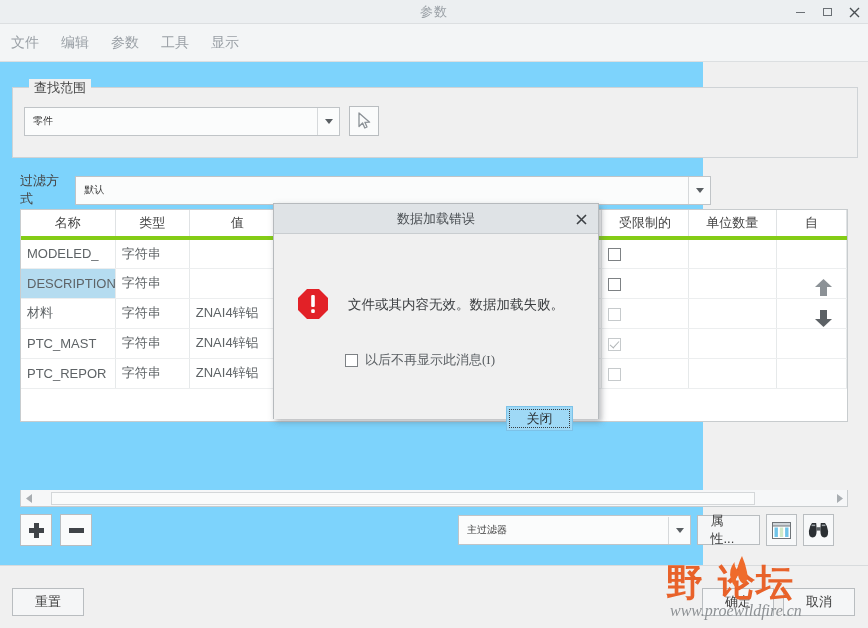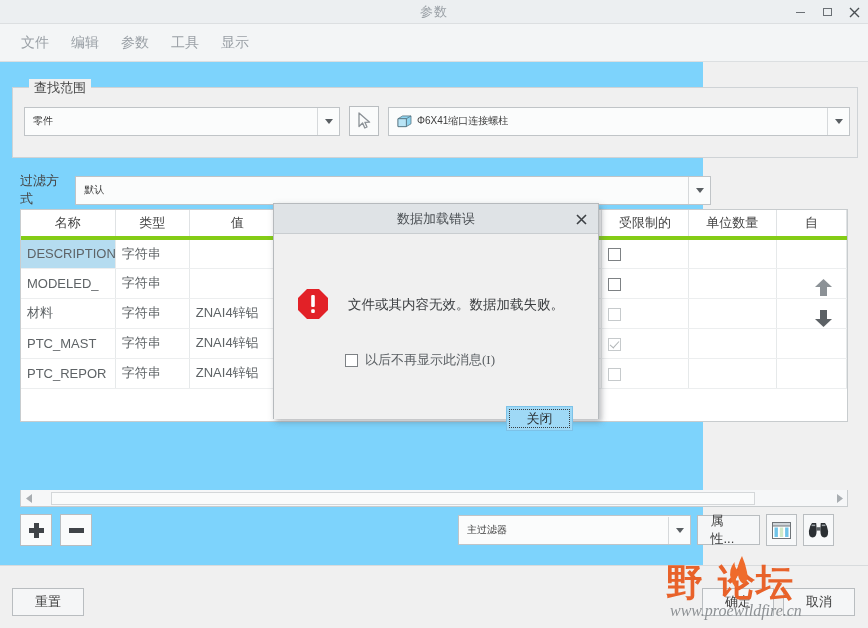--- a/index.html
+++ b/index.html
@@ -38,21 +38,21 @@
     cursor: default;
   }
   .winbtn .min-glyph { display:block; width:9px; height:1px; background:#6b7075; }
   .winbtn .max-glyph { display:block; width:9px; height:8px; border:1px solid #6b7075; }
 
   
   .menubar {
     position: absolute; left: 0; top: 24px; width: 868px; height: 38px;
     background: #f3f5f6;
     border-bottom: 1px solid #dcdfe1;
-    display: flex; align-items: center; padding-left: 10px;
+    display: flex; align-items: center; 
   }
   .menuitem {
     padding: 4px 11px; font-size: 14px; color: #9aa0a6; cursor: default;
   }
 
   
   .content {
     position: absolute; left: 0; top: 62px; width: 703px; height: 503px;
     background: #7dd3fc;
     padding-left: 24px;
@@ -324,33 +324,20 @@
             <span class="caret-down"></span>
           </div>
         </div>
 
         <div class="pickbtn">
           <svg width="15" height="18" viewBox="0 0 15 18">
             <path d="M2 1 L2 14.5 L5.6 11 L7.8 16 L10 15 L7.9 10.3 L12.6 10.2 Z" fill="none" stroke="#8b9196" stroke-width="1.3" stroke-linejoin="round"></path>
           </svg>
         </div>
 
-        <div class="combo combo-part">
-          <div class="combo-text">
-            <svg class="cube-icon" viewBox="0 0 16 14">
-              <path d="M1 4 L6 1 L15 1 L15 9.5 L10 12.5 L1 12.5 Z" fill="#8fd4ef" stroke="#4e6c7a" stroke-width="0.8"></path>
-              <path d="M1 4 L10 4 L15 1 M10 4 L10 12.5" fill="none" stroke="#4e6c7a" stroke-width="0.8"></path>
-              <path d="M1 4 L10 4 L10 12.5 L1 12.5 Z" fill="#b9e4f5" stroke="#4e6c7a" stroke-width="0.8"></path>
-            </svg>
-            <span>Φ6X41缩口连接螺柱</span>
-          </div>
-          <div class="combo-arrow">
-            <span class="caret-down"></span>
-          </div>
-        </div>
       </div>
     </div>
 
     <div class="filter-row">
       <span class="filter-label">过滤方式</span>
       <div class="combo combo-filter">
         <div class="combo-text">默认</div>
         <div class="combo-arrow">
           <span class="caret-down"></span>
         </div>
@@ -380,33 +367,33 @@
             <th></th>
             <th></th>
             <th></th>
             <th>受限制的</th>
             <th>单位数量</th>
             <th>自</th>
           </tr>
         </thead>
         <tbody>
           <tr>
-            <td class="sel">DESCRIPTION</td>
+            <td>MODELED_</td>
             <td>字符串</td>
             <td></td>
             <td></td>
             <td></td>
             <td></td>
             <td></td>
             <td class="c-center"><span class="cbx"></span></td>
             <td></td>
             <td></td>
           </tr>
           <tr>
-            <td>MODELED_</td>
+            <td class="sel">DESCRIPTION</td>
             <td>字符串</td>
             <td></td>
             <td></td>
             <td></td>
             <td></td>
             <td></td>
             <td class="c-center"><span class="cbx"></span></td>
             <td></td>
             <td></td>
           </tr>

